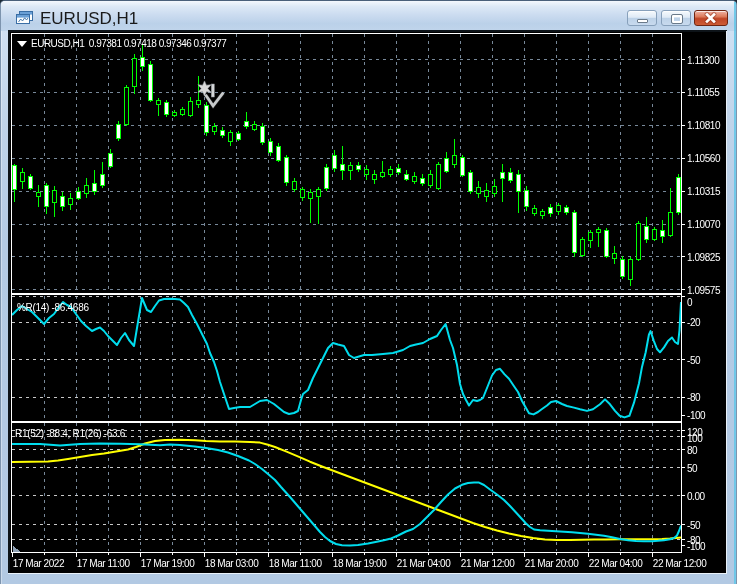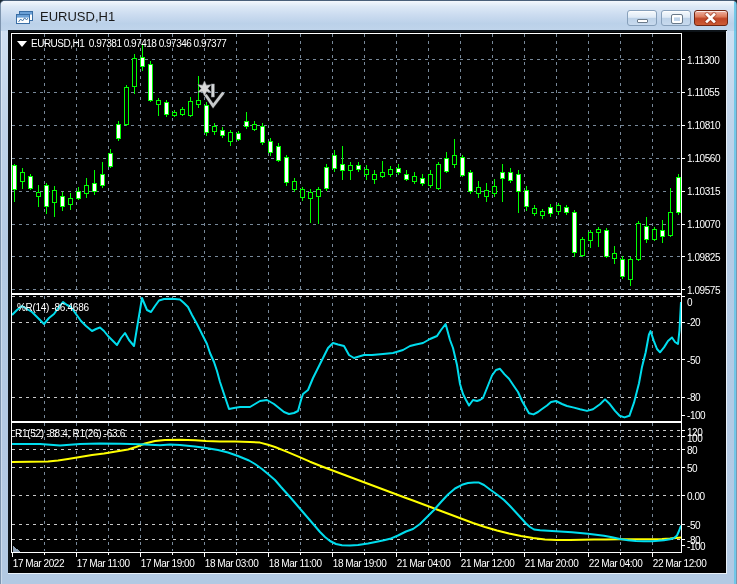--- a/index.html
+++ b/index.html
@@ -2,21 +2,21 @@
 <html><head><meta charset="utf-8"><style>
 *{margin:0;padding:0;box-sizing:border-box}
 body{width:737px;height:584px;background:#1d2a36;font-family:"Liberation Sans",sans-serif;overflow:hidden}
 .win{position:absolute;left:0;top:0;width:737px;height:584px;background:linear-gradient(#d0e0f2 31px,#c0d4ea 120px,#b4cbe5 240px,#b2c9e3);border-radius:5px 5px 0 0;border:1px solid #7d94ae;border-top-color:#4a607a;border-bottom:none;box-shadow:inset 0 1px 0 rgba(255,255,255,.6),inset 1px 0 0 rgba(255,255,255,.35),inset -1px 0 0 rgba(255,255,255,.35)}
 .tbar{position:absolute;left:1px;top:1px;right:1px;height:30px;border-radius:4px 4px 0 0;background:linear-gradient(180deg,#f4f8fd 0%,#dde9f6 18%,#ccdcf0 45%,#bbd1e9 75%,#c0d5eb 100%)}
 .edge{position:absolute;right:1px;top:2px;bottom:0;width:2px;background:#62c6e8;opacity:.85}
 .seam{position:absolute;left:8px;top:30px;width:719px;height:544px;background:#0d1318}
 .client{position:absolute;left:10px;top:32px;width:716px;height:541px;background:#000}
 .hl-r{position:absolute;left:726px;top:31px;width:1px;height:543px;background:#e9f1f9}
 .hl-b{position:absolute;left:8px;top:573px;width:719px;height:1px;background:#e9f1f9}
-.title{position:absolute;left:0;top:0;right:0;height:30px;color:#1a1a1a;font-size:13px}
+.title{position:absolute;left:0;top:0;right:0;height:30px;color:#1a1a1a;font-size:17px}
 .ticon{position:absolute;left:16px;top:11px;width:17px;height:13px}
 .tname{position:absolute;left:40px;top:9px}
 .btn{position:absolute;top:10px;height:16px;border-radius:3px;border:1px solid #87a0bb;box-shadow:inset 0 1px 0 rgba(255,255,255,.7)}
 .btn.min{left:627px;width:30px;background:linear-gradient(#f6fafd,#dfeaf6 45%,#bdd2e8 52%,#c8daee)}
 .btn.max{left:661px;width:30px;background:linear-gradient(#f6fafd,#dfeaf6 45%,#bdd2e8 52%,#c8daee)}
 .btn.close{left:694px;width:34px;background:linear-gradient(#efb3a5,#dd7c5c 40%,#bf4526 55%,#cd5c35);border-color:#6e2512}
 .glyph-min{position:absolute;left:9px;top:8px;width:11px;height:4px;background:#fff;border:1px solid #6a7a8a;border-radius:1px}
 .glyph-max{position:absolute;left:10px;top:4px;width:10px;height:8px;border:2px solid #fff;outline:1px solid #6a7a8a;border-radius:1px}
 svg text{white-space:pre}
 </style></head>

